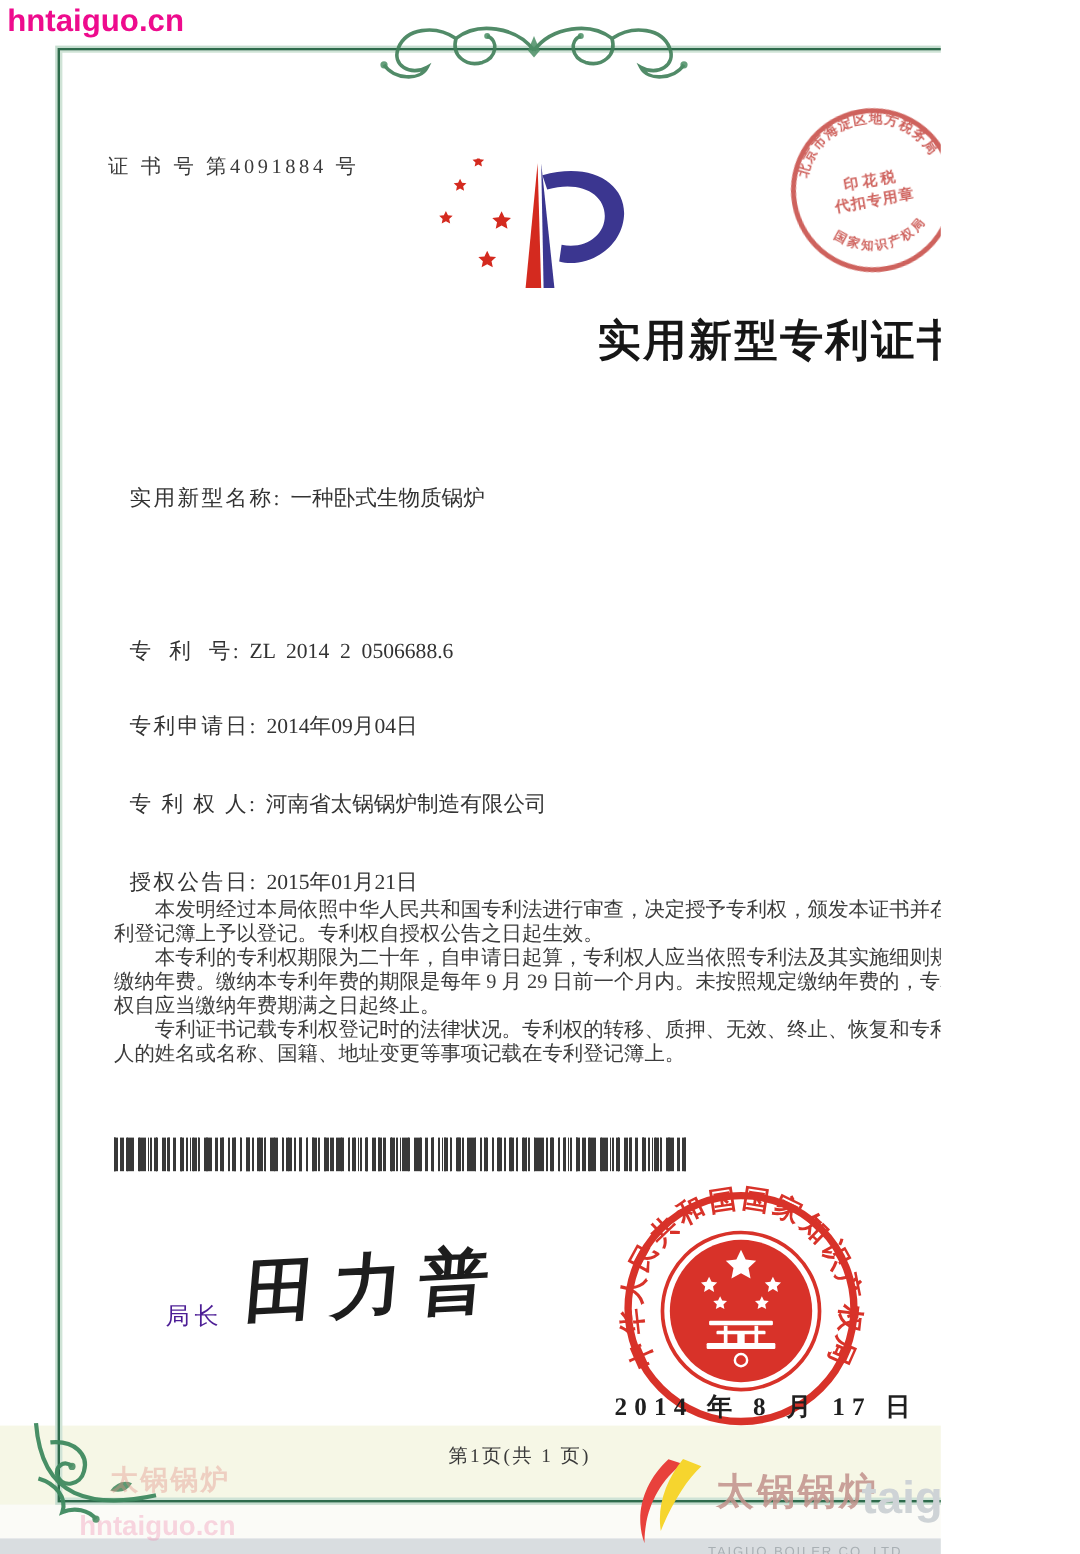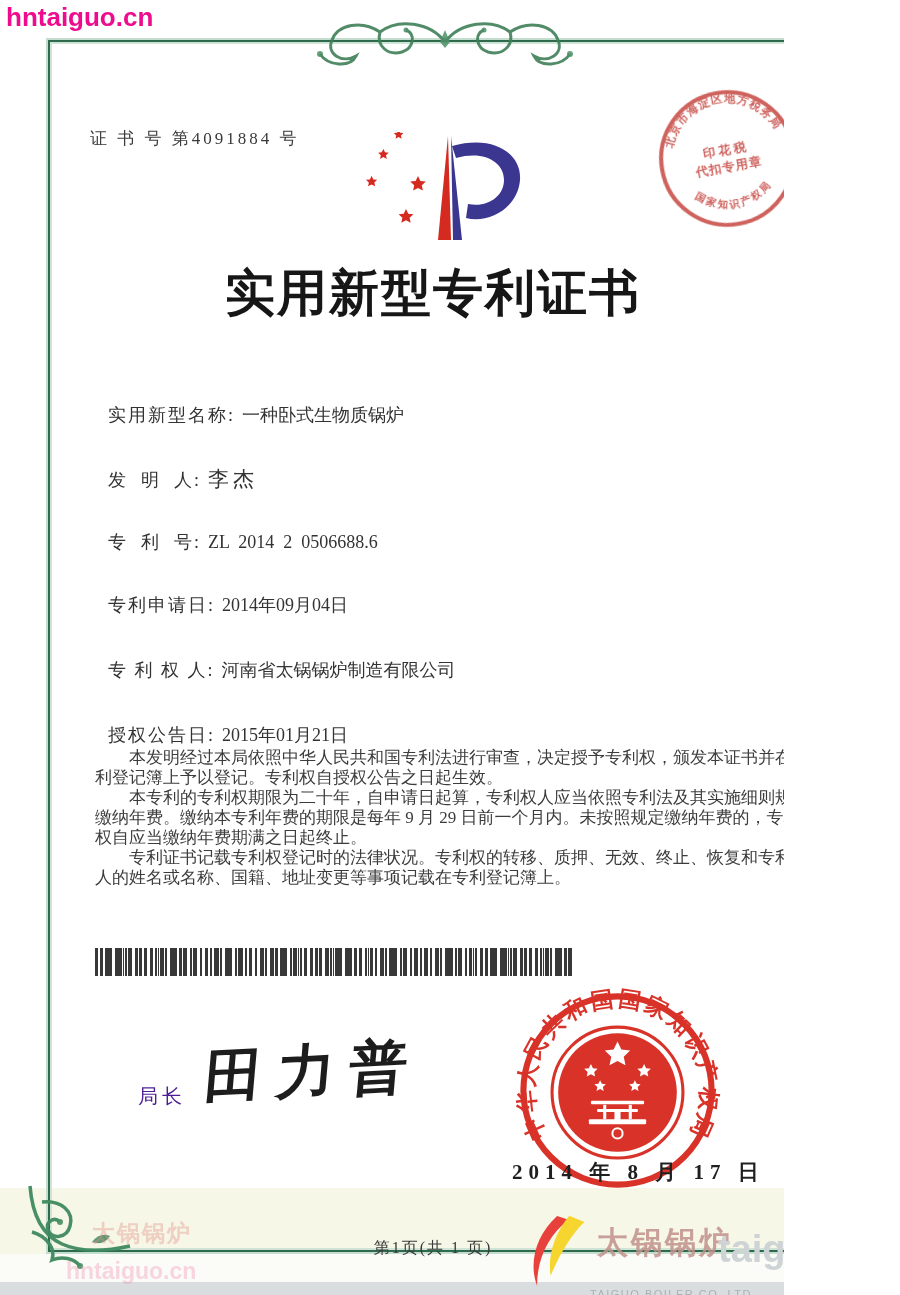--- a/index.html
+++ b/index.html
@@ -15,21 +15,21 @@
   .frame{left:48px;top:40px;width:796px;height:1208px;border:2px solid #2e6b4c;
          box-shadow:0 0 0 2px #c5ddcf, inset 0 0 0 2px #cfe3d6;}
 
   
   .band-yellow{left:0;top:1188px;width:900px;height:66px;background:#f5f6e3;opacity:.9;}
   .band-white{left:0;top:1254px;width:900px;height:28px;background:#fbfbf7;}
   .band-gray{left:0;top:1282px;width:900px;height:13px;background:#d9dde0;}
 
   .certno{left:90px;top:127px;font-size:17px;letter-spacing:3px;color:#3a3a3a;}
 
-  .title{left:48px;top:260px;width:770px;text-align:center;font-size:50px;font-weight:bold;
+  .title{left:32px;top:260px;width:770px;text-align:right;font-size:36px;font-weight:bold;
          color:#161616;letter-spacing:2px;}
 
   .field{left:90px;white-space:pre-wrap;font-size:18px;color:#333;}
   .flabel{letter-spacing:2px;}
   .fvalue{margin-left:7px;text-align:center;}
   .fvalue.big{font-size:21px;letter-spacing:4px;}
 
   .paras{left:95px;top:748px;width:716px;font-size:17px;line-height:20px;color:#3c3c3c;}
   .paras p{margin:0;text-indent:2em;}
 
@@ -38,21 +38,21 @@
       repeating-linear-gradient(90deg,#1d1d1d 0 2px,transparent 2px 5px),
       repeating-linear-gradient(90deg,#1d1d1d 0 3px,transparent 3px 11px),
       repeating-linear-gradient(90deg,#1d1d1d 0 1px,transparent 1px 7px);}
 
   .signer-title{left:138px;top:1083px;font-size:20px;letter-spacing:4px;color:#4c1d95;}
   .signature{left:205px;top:1043px;font-size:58px;font-weight:bold;color:#1d1d1d;
              transform:skewX(-8deg) rotate(-3deg);letter-spacing:14px;line-height:1;}
 
   .issue-date{left:512px;top:1158px;font-size:21px;letter-spacing:6px;color:#1f1f1f;font-weight:bold;}
   .page-footer{left:48px;top:1203px;width:770px;text-align:center;font-size:16px;
-               letter-spacing:2px;color:#3a3a3a;margin-top:35px;}
+               letter-spacing:2px;color:#3a3a3a;}
 
   
   .wm-cn{left:597px;top:1222px;font-family:"Liberation Sans",sans-serif;font-weight:bold;
          font-size:31px;color:#c2928c;letter-spacing:3px;opacity:.85;}
   .wm-en{left:590px;top:1288px;font-family:Liberation Sans, sans-serif;font-size:11px;
          color:#a9b0b4;letter-spacing:1.5px;}
   .wm-taiguo{left:718px;top:1228px;font-family:"Liberation Sans",sans-serif;font-weight:bold;
              font-size:38px;color:#ced3d6;}
   .wm-cn2{left:828px;top:1228px;font-family:"Liberation Sans",sans-serif;font-weight:bold;
           font-size:33px;color:#d4d8da;}
@@ -122,23 +122,20 @@
       </text>
       <text x="70" y="66" font-size="12" text-anchor="middle" letter-spacing="3">印花税</text>
       <text x="70" y="82" font-size="12" text-anchor="middle" letter-spacing="1">代扣专用章</text>
     </g>
   </svg>
 
   <div class="abs title">实用新型专利证书</div>
 
   <div class="abs field" style="top:382px;">
     <span class="flabel">实用新型名称:</span><span class="fvalue">一种卧式生物质锅炉</span>
-  </div>
-  <div class="abs field" style="top:444px;">
-    <span class="flabel">发  明  人:</span><span class="fvalue big">李杰</span>
   </div>
   <div class="abs field" style="top:509px;">
     <span class="flabel">专  利  号:</span><span class="fvalue">ZL  2014  2  0506688.6</span>
   </div>
   <div class="abs field" style="top:572px;">
     <span class="flabel">专利申请日:</span><span class="fvalue">2014年09月04日</span>
   </div>
   <div class="abs field" style="top:637px;">
     <span class="flabel">专 利 权 人:</span><span class="fvalue">河南省太锅锅炉制造有限公司</span>
   </div>

